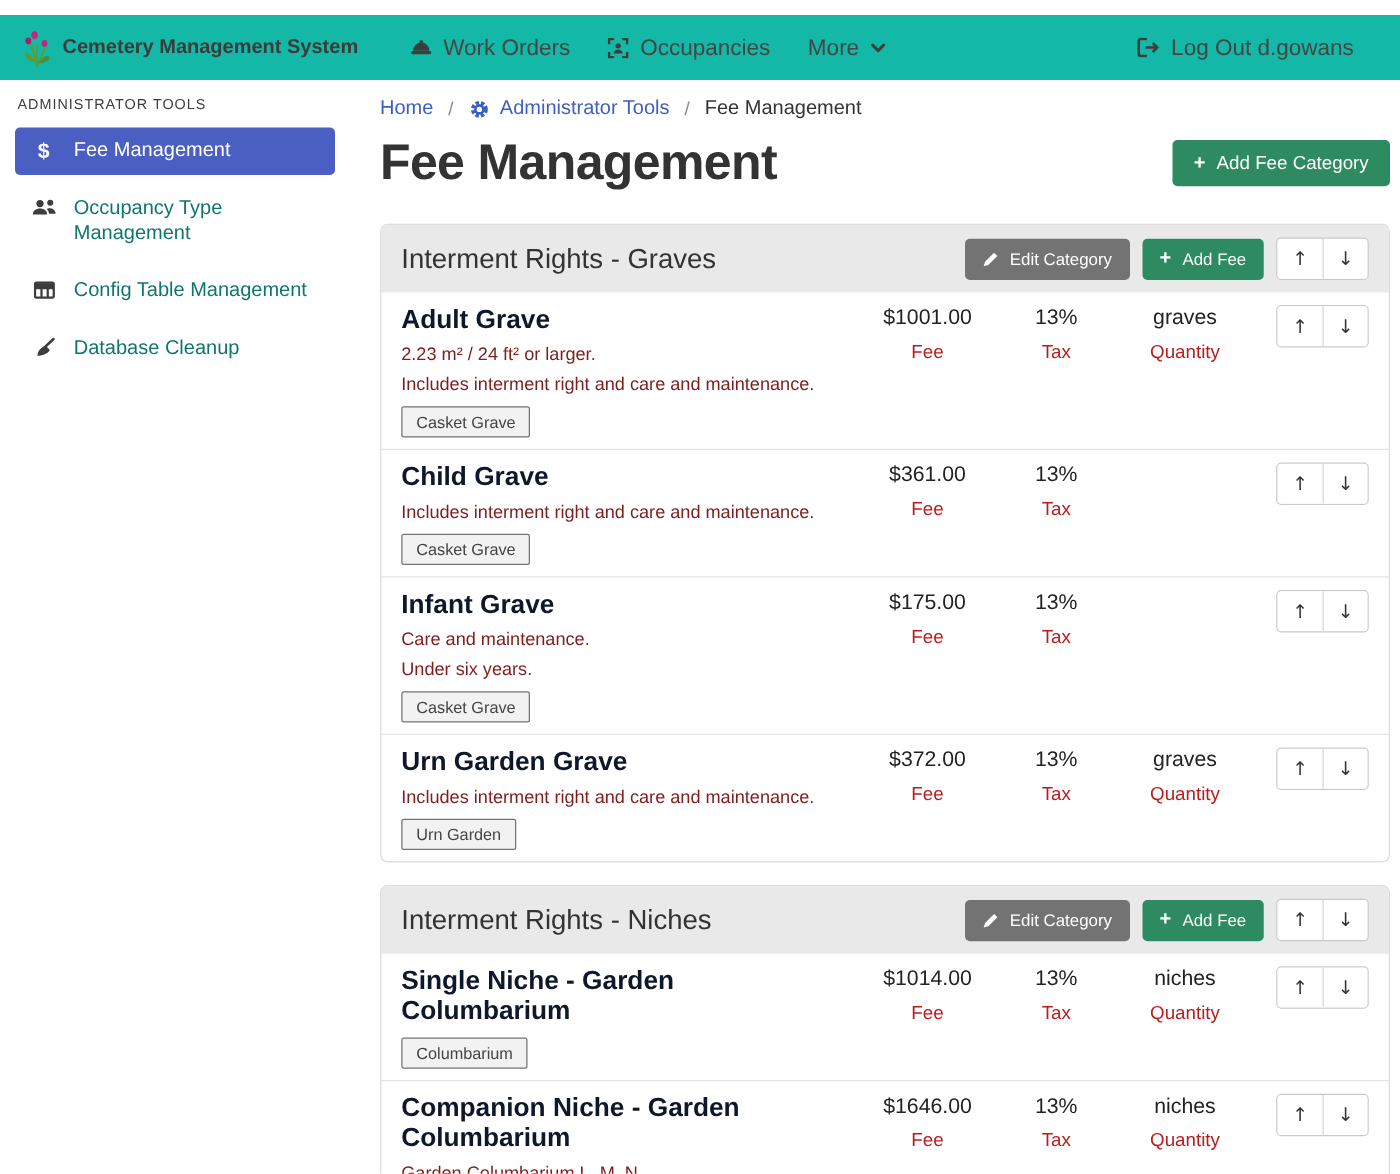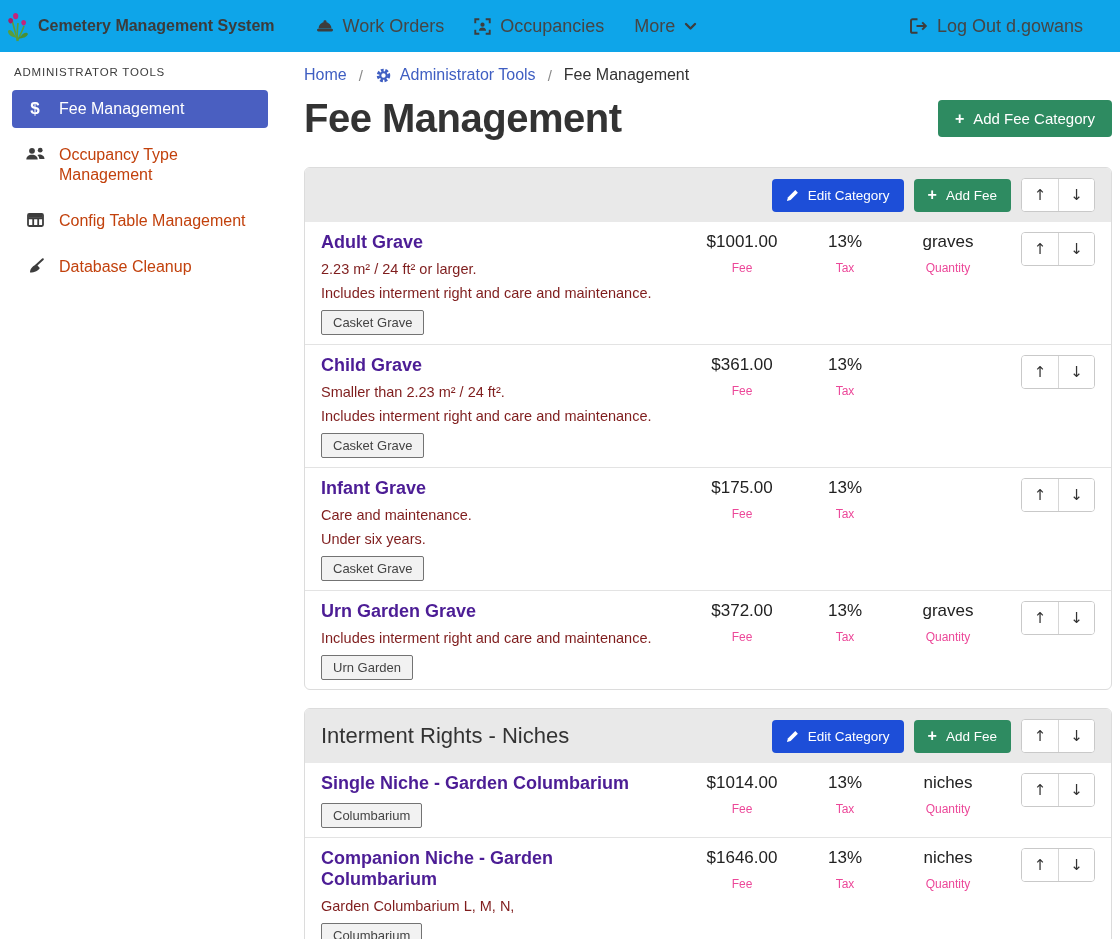--- a/index.html
+++ b/index.html
@@ -6,42 +6,43 @@
   html,body { margin:0; padding:0; }
   body {
     width:1120px; height:939px; overflow:hidden;
     font-family:"Liberation Sans", sans-serif;
     color:#333; background:#fff; font-size:15px;
   }
   a { text-decoration:none; }
 
   
   .navbar {
-    height:52px; background:#0ea5e9; display:flex; align-items:center;
-    padding:0 22px 0 6px;
+    height:52px; background:#14b8a6; display:flex; align-items:center;
+    padding:0 22px 0 18px;
+    margin-top:12px;
   }
   .brand { display:flex; align-items:center; gap:8px; margin-right:26px; cursor:pointer; }
   .brand-title { font-size:16px; font-weight:700; color:#3b3b3b; }
   .nav-link {
     display:flex; align-items:center; gap:9px; color:#454545;
     font-size:18px; padding:0 15px; cursor:pointer; height:52px;
   }
   .nav-right { margin-left:auto; }
   .icon { display:inline-flex; align-items:center; justify-content:center; }
   .icon svg { display:block; }
 
   
   .layout { display:flex; height:887px; }
   .sidebar { width:280px; flex:0 0 280px; padding:14px 12px 0 12px; }
   .sidebar-heading {
     font-size:11.5px; letter-spacing:.8px; color:#3d3d3d; margin:0 0 12px 2px;
   }
   .side-item {
     display:flex; gap:13px; align-items:flex-start; padding:9px 12px;
-    border-radius:4px; font-size:16px; line-height:1.25; color:#c2410c;
+    border-radius:4px; font-size:16px; line-height:1.25; color:#0f766e;
     margin-bottom:8px; cursor:pointer;
   }
   .side-item .icon { width:22px; flex:0 0 22px; margin-top:1px; color:#3d3d3d; }
   .side-item.active { background:#4a5fc1; color:#fff; }
   .side-item.active .icon { color:#fff; }
   .dollar-glyph { font-weight:700; font-size:17px; line-height:18px; }
 
   
   .main { flex:1; padding:14px 8px 0 24px; overflow:hidden; }
   .breadcrumb { display:flex; align-items:center; gap:12px; font-size:16px; }
@@ -52,21 +53,21 @@
 
   .page-head { display:flex; justify-content:space-between; align-items:center; margin:12px 0 26px 0; }
   .page-title { font-size:40px; font-weight:600; color:#333; margin:0; letter-spacing:-0.5px; }
 
   .btn {
     border:none; border-radius:4px; color:#fff; cursor:pointer;
     display:inline-flex; align-items:center; gap:9px;
     font-family:"Liberation Sans", sans-serif;
   }
   .btn-lg { background:#2e8b61; font-size:15px; padding:10px 17px; }
-  .btn-teal { background:#1d4ed8; font-size:13.5px; padding:9px 14px; }
+  .btn-teal { background:#737373; font-size:13.5px; padding:9px 14px; }
   .btn-green { background:#2e8b61; font-size:13.5px; padding:9px 14px; }
   .plus-glyph { font-size:16px; font-weight:700; line-height:14px; }
 
   .arrow-group {
     display:inline-flex; border:1px solid #c9c9c9; border-radius:4px;
     background:#fff; overflow:hidden; height:34px;
   }
   .arrow-btn {
     width:36px; border:none; background:#fff; cursor:pointer; color:#333;
     font-family:"DejaVu Sans", sans-serif; font-size:15px; line-height:32px; padding:0;
@@ -80,33 +81,33 @@
   .card-header {
     background:#e9e9e9; border-radius:5px 5px 0 0; padding:10px 16px;
     display:flex; align-items:center;
   }
   .card-title { font-size:22px; color:#333; font-weight:400; }
   .card-actions { margin-left:auto; display:flex; align-items:center; gap:10px; }
 
   .fee-row { display:flex; padding:10px 16px 9px 16px; align-items:flex-start; }
   .fee-row + .fee-row { border-top:1px solid #e3e3e3; }
   .row-main { flex:1; min-width:0; padding-right:10px; }
-  .fee-name { font-size:18px; font-weight:700; color:#4c1d95; cursor:pointer; display:inline-block; }
+  .fee-name { font-size:21px; font-weight:700; color:#0f172a; cursor:pointer; display:inline-block; }
   .desc { font-size:14.5px; color:#7f1d1d; margin-top:8px; }
   .desc:empty { display:none; }
   .badge {
     display:inline-block; margin-top:9px; background:#f2f2f2; border:1px solid #737373;
     border-radius:2px; padding:4px 11px; font-size:13px; color:#444;
   }
   .num-col { text-align:center; }
   .col-fee { width:118px; }
   .col-tax { width:88px; }
   .col-qty { width:118px; }
   .num-val { font-size:17px; color:#222; }
-  .num-lbl { font-size:12px; color:#ec4899; margin-top:9px; }
+  .num-lbl { font-size:15px; color:#b91c1c; margin-top:9px; }
   .num-val:empty, .num-lbl:empty { visibility:hidden; }
   .row-arrows { margin-left:14px; }
 </style>
 </head>
 <body>
 
 <div class="navbar">
   <div class="brand">
     <span class="icon">
       <svg width="24" height="32" viewBox="0 0 24 32">
@@ -236,20 +237,21 @@
     <div class="page-head">
       <h1 class="page-title">Fee Management</h1>
       <button class="btn btn-lg">
         <span class="plus-glyph">+</span>
         <span>Add Fee Category</span>
       </button>
     </div>
 
     <div class="card">
       <div class="card-header">
+        <span class="card-title">Interment Rights - Graves</span>
         <div class="card-actions">
           <button class="btn btn-teal">
             <span class="icon">
               <svg width="13" height="13" viewBox="0 0 14 14">
                 <path d="M1 13l1.2-4L10 1.2 12.8 4 5 11.8 1 13z" fill="#fff"></path>
               </svg>
             </span>
             <span>Edit Category</span>
           </button>
           <button class="btn btn-green">
@@ -284,21 +286,20 @@
         </div>
         <span class="arrow-group row-arrows">
           <button class="arrow-btn">↑</button>
           <button class="arrow-btn">↓</button>
         </span>
       </div>
 
       <div class="fee-row">
         <div class="row-main">
           <a href="#" class="fee-name">Child Grave</a>
-          <div class="desc">Smaller than 2.23 m² / 24 ft².</div>
           <div class="desc">Includes interment right and care and maintenance.</div>
           <span class="badge">Casket Grave</span>
         </div>
         <div class="num-col col-fee">
           <div class="num-val">$361.00</div>
           <div class="num-lbl">Fee</div>
         </div>
         <div class="num-col col-tax">
           <div class="num-val">13%</div>
           <div class="num-lbl">Tax</div>

